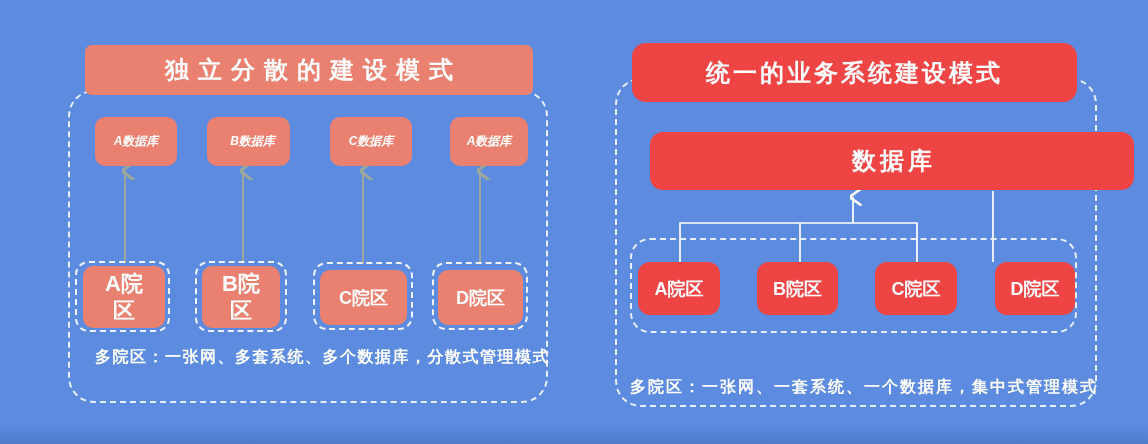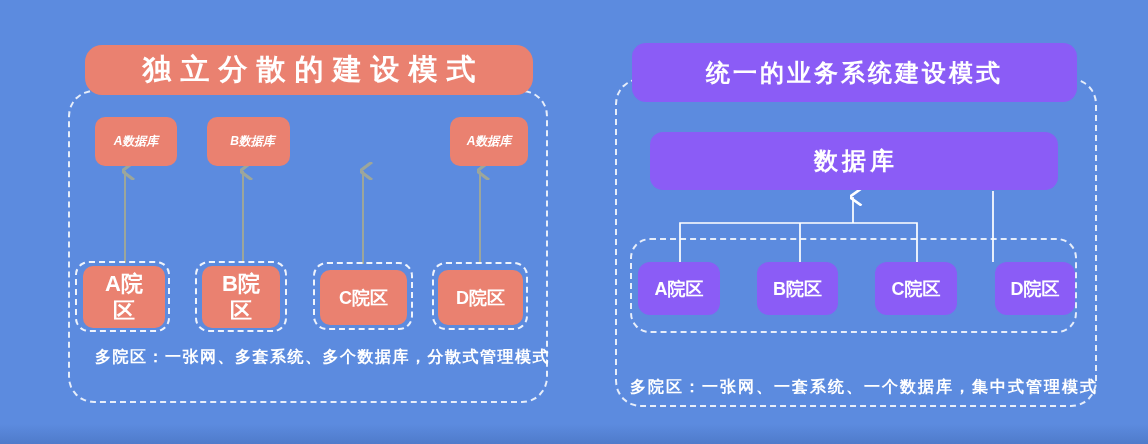--- a/index.html
+++ b/index.html
@@ -23,24 +23,24 @@
     border-radius: 26px;
   }
 
   
   .node {
     position: absolute;
     display: flex; align-items: center; justify-content: center;
     color: #fff; font-weight: bold; text-align: center;
   }
   .salmon { background: #EA8170; }
-  .orange { background: #8b5cf6; }
+  .orange { background: #ef4444; }
 
   
-  .l-title { border-radius: 17px; font-size: 29px; letter-spacing: 9px; text-indent: 9px; z-index: 3; }
+  .l-title { border-radius: 7px; font-size: 24px; letter-spacing: 9px; text-indent: 9px; z-index: 3; }
   .l-db    { border-radius: 10px; font-size: 12px; z-index: 3; font-style: italic; }
   .l-campus-outline {
     position: absolute;
     border: 2px dashed rgba(255,255,255,0.9);
     border-radius: 14px; z-index: 2;
   }
   .l-campus { border-radius: 10px; z-index: 3; }
   .l-campus.big { font-size: 22px; line-height: 1.25; }
   .l-campus.big .wrap { display: inline-block; width: 50px; }
   .l-campus.small { font-size: 18px; }
@@ -63,20 +63,21 @@
 <body>
 
 <div class="stage">
 
   <div class="dashed-box" style="left:68px; top:90px; width:480px; height:313px;"></div>
 
   <div class="node salmon l-title" style="left:85px; top:45px; width:448px; height:50px;">独立分散的建设模式</div>
 
   <div class="node salmon l-db" style="left:95px;  top:117px; width:82px; height:49px;">A数据库</div>
   <div class="node salmon l-db" style="left:207px; top:117px; width:83px; height:49px;padding-left:8px;">B数据库</div>
+  <div class="node salmon l-db" style="left:330px; top:117px; width:82px; height:49px;">C数据库</div>
   <div class="node salmon l-db" style="left:450px; top:117px; width:78px; height:49px;">A数据库</div>
 
   <div class="l-campus-outline" style="left:75px;  top:261px; width:95px;  height:71px;"></div>
   <div class="node salmon l-campus big" style="left:83px; top:266px; width:82px; height:62px;">
     <span class="wrap">A院区</span>
   </div>
 
   <div class="l-campus-outline" style="left:195px; top:261px; width:92px;  height:71px;"></div>
   <div class="node salmon l-campus big" style="left:202px; top:266px; width:78px; height:62px;">
     <span class="wrap">B院区</span>
@@ -87,21 +88,21 @@
 
   <div class="l-campus-outline" style="left:432px; top:262px; width:96px;  height:68px;"></div>
   <div class="node salmon l-campus small" style="left:438px; top:270px; width:85px; height:55px;">D院区</div>
 
   <div class="caption" style="left:95px; top:347px;">多院区：一张网、多套系统、多个数据库，分散式管理模式</div>
 
   <div class="dashed-box" style="left:615px; top:78px; width:482px; height:329px;"></div>
 
   <div class="node orange r-title" style="left:632px; top:43px; width:445px; height:59px;">统一的业务系统建设模式</div>
 
-  <div class="node orange r-db" style="left:650px; top:132px; width:408px; height:58px;">数据库</div>
+  <div class="node orange r-db" style="left:650px; top:132px; width:484px; height:58px;">数据库</div>
 
   <div class="dashed-box" style="left:630px; top:238px; width:447px; height:95px; border-radius:20px;"></div>
 
   <div class="node orange r-campus" style="left:638px; top:262px; width:82px; height:53px;">A院区</div>
   <div class="node orange r-campus" style="left:757px; top:262px; width:81px; height:53px;">B院区</div>
   <div class="node orange r-campus" style="left:875px; top:262px; width:82px; height:53px;">C院区</div>
   <div class="node orange r-campus" style="left:995px; top:262px; width:80px; height:53px;">D院区</div>
 
   <div class="caption" style="left:630px; top:363px; letter-spacing:2px;margin-top:14px;">多院区：一张网、一套系统、一个数据库，集中式管理模式</div>
 

